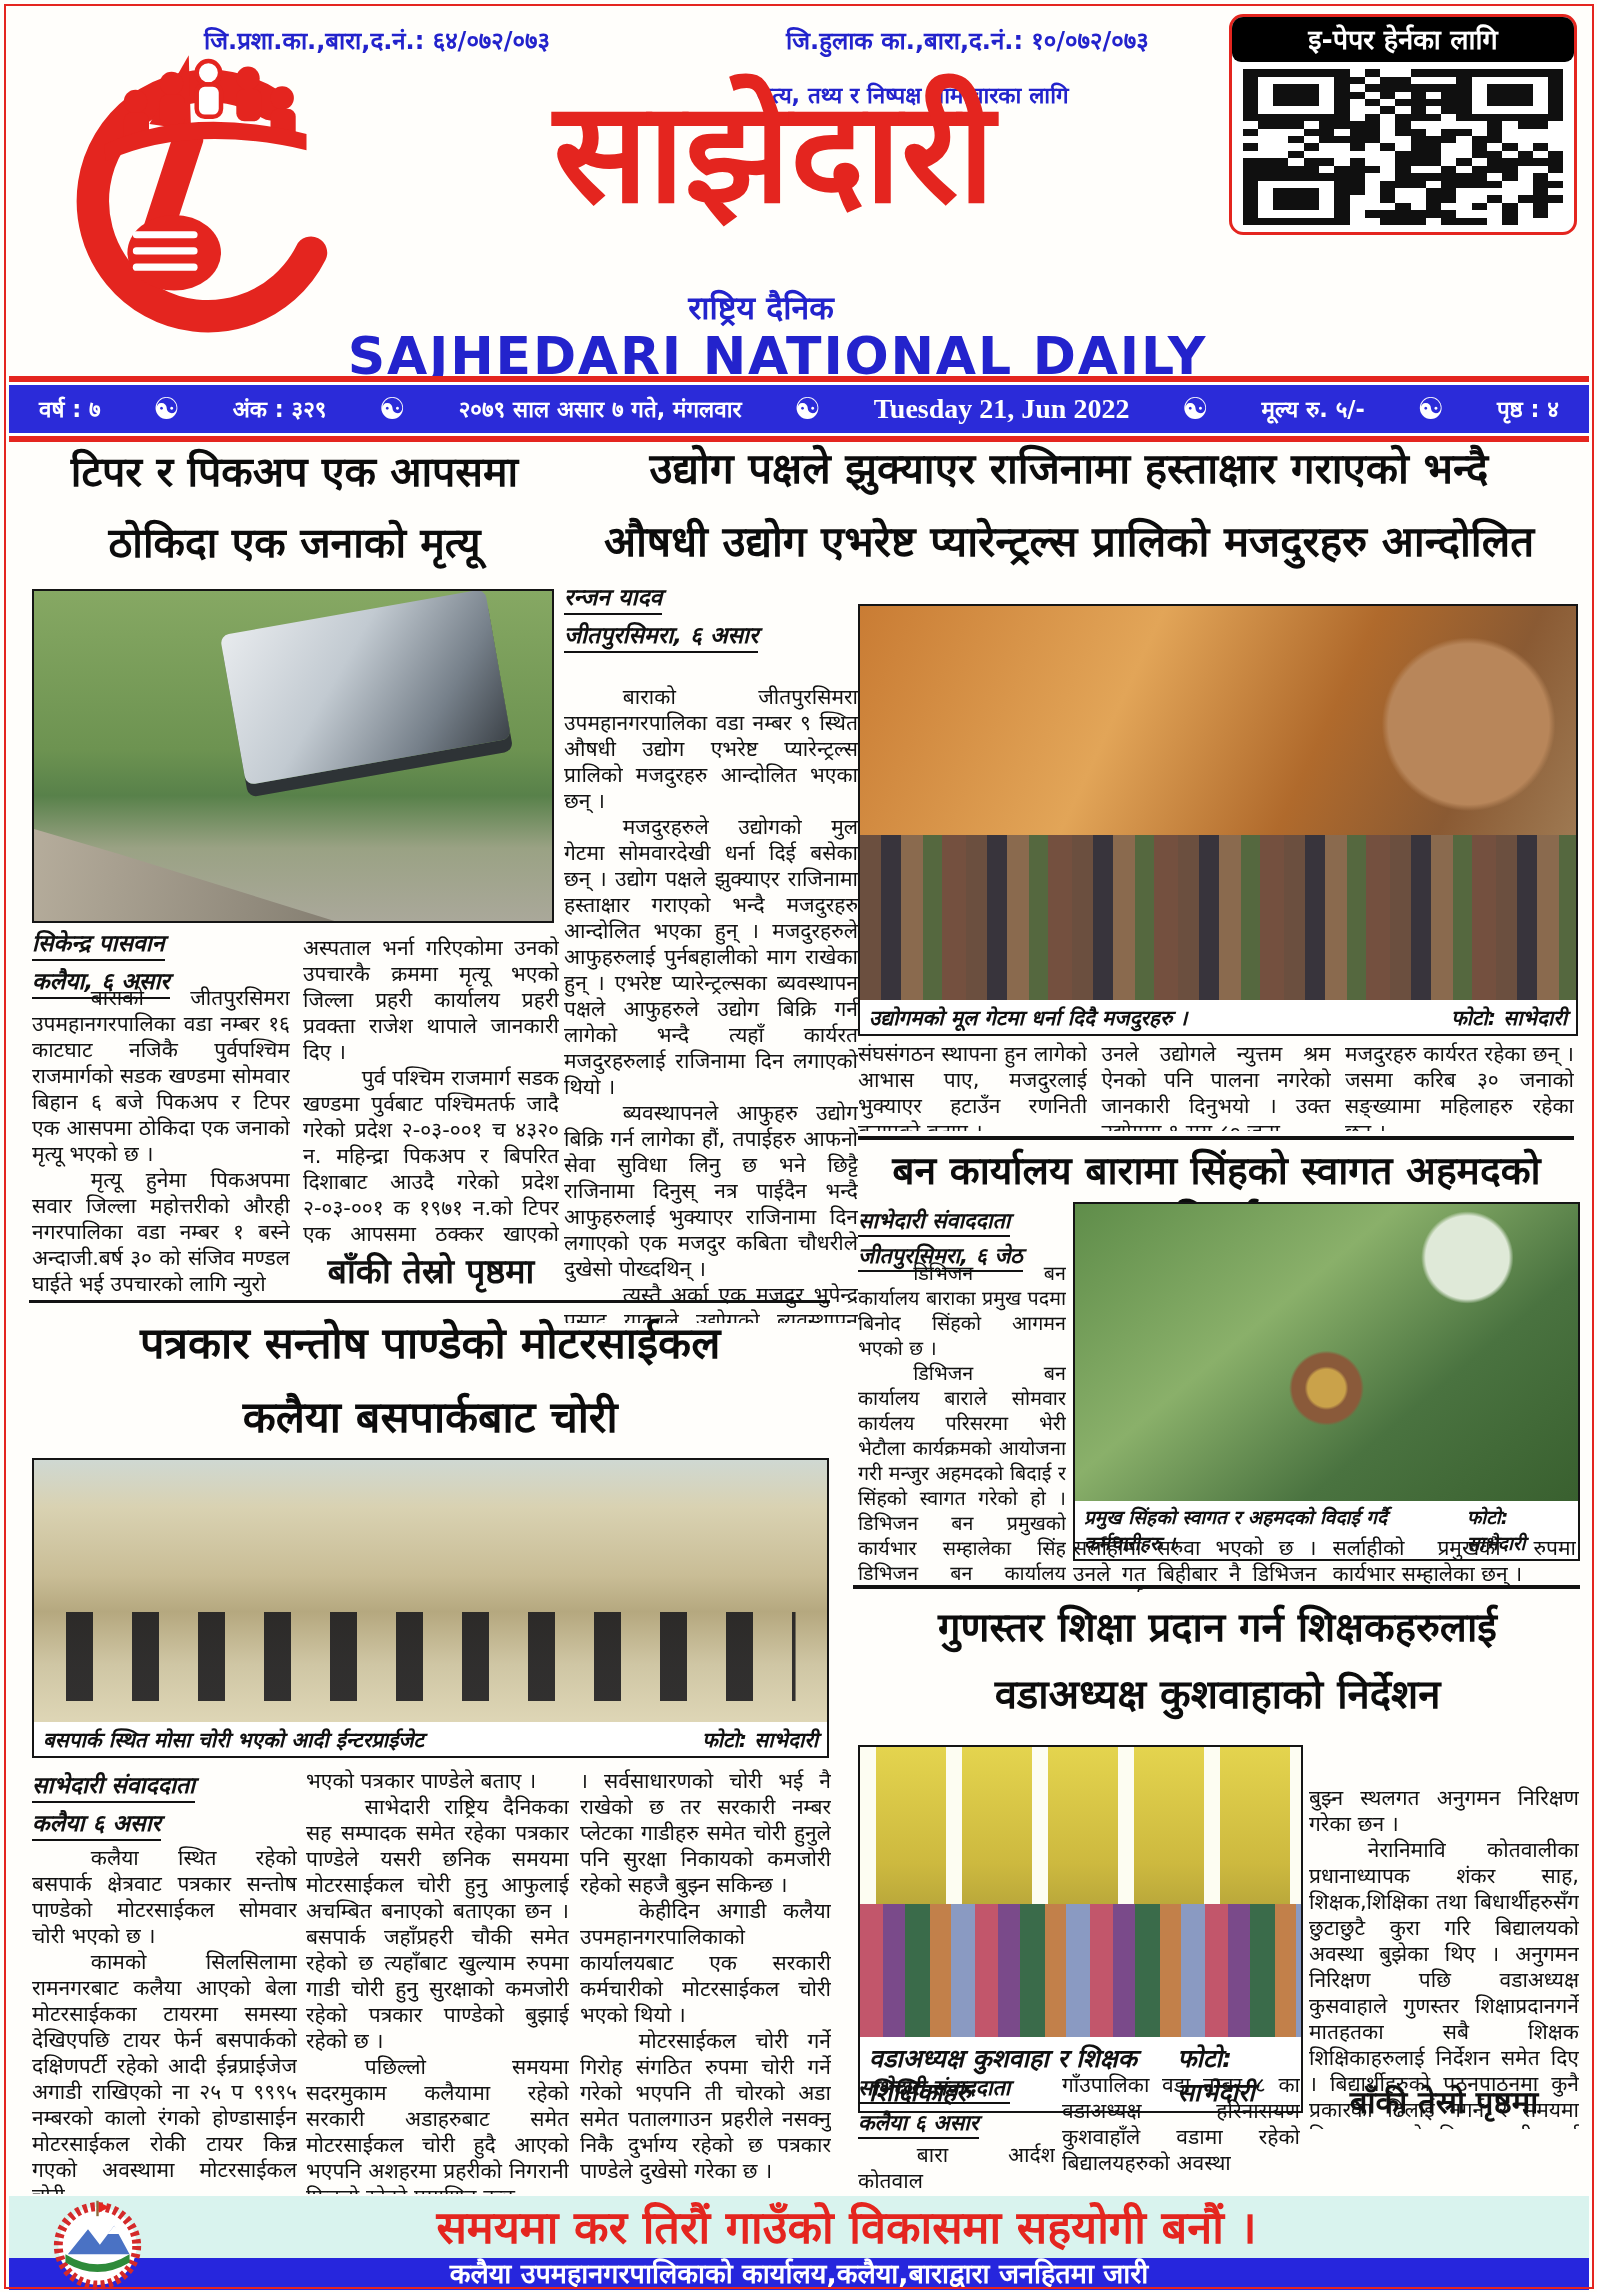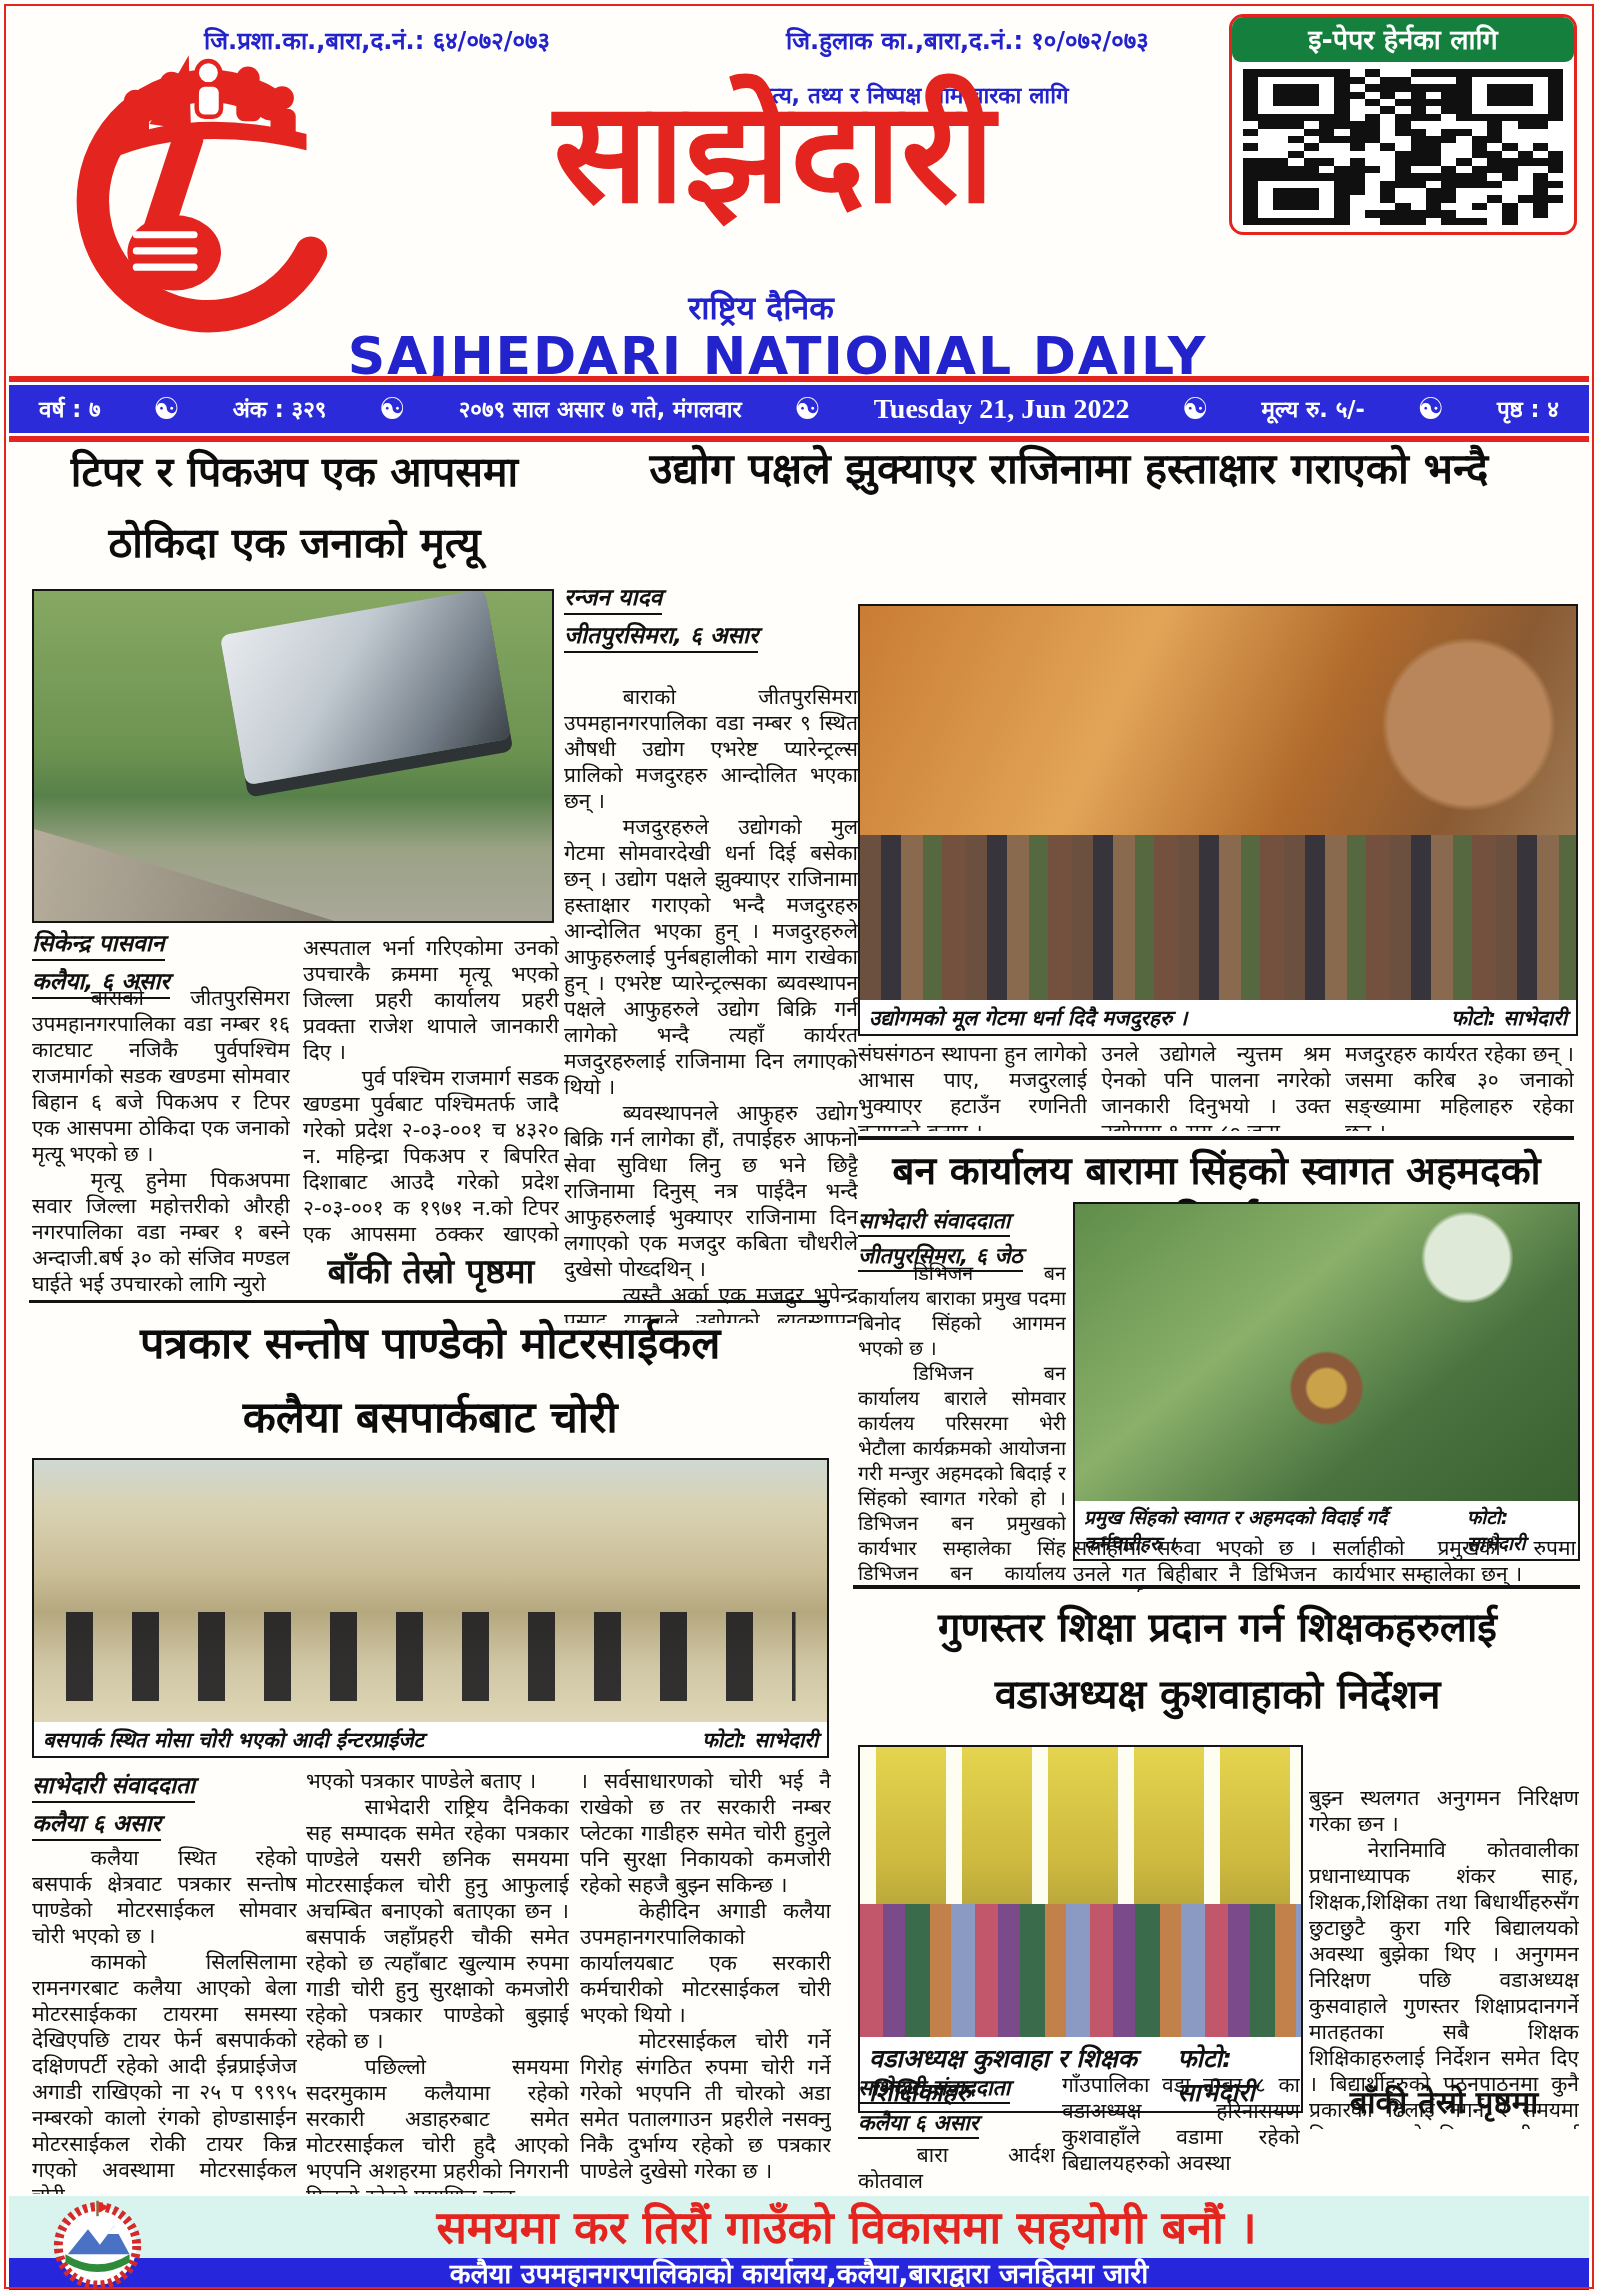--- a/index.html
+++ b/index.html
@@ -14,21 +14,21 @@
   .reg-right{left:786px;top:23px;width:484px;}
   .tagline{left:757px;top:79px;width:385px;color:#2323cc;font-weight:bold;font-size:22.4px;}
   .logo{left:41px;top:18px;width:297px;height:339px;}
   .np-title{left:313px;top:27px;width:922px;text-align:center;color:#e4251f;font-weight:800;
             font-size:140px;line-height:251px;white-space:nowrap;}
   .np-sub{left:573px;top:285px;width:376px;text-align:center;color:#2323cc;font-weight:bold;font-size:32px;}
   .np-en{left:285px;top:326px;width:985px;text-align:center;color:#2323cc;font-weight:800;
          font-size:52px;letter-spacing:1.8px;}
   .qr-card{left:1229px;top:14.3px;width:342px;height:215px;border:3.6px solid #e4251f;border-radius:14.3px;
            background:#fff;overflow:hidden;}
-  .qr-head{height:45px;background:#15803d;color:#fff;font-weight:800;font-size:27px;text-align:center;
+  .qr-head{height:45px;background:#000000;color:#fff;font-weight:800;font-size:27px;text-align:center;
            line-height:45px;border-radius:7.2px 7.2px 9px 9px;}
   .qr{position:absolute;left:10.7px;top:52px;right:10.7px;bottom:7.2px;display:grid;gap:0;}
   .qr i{display:block;width:100%;height:100%;}
   .qr i.b{background:#101010;}
 
   
   .datebar{left:9px;top:376px;right:9px;z-index:8;}
   .dline{height:6.3px;background:#e4251f;}
   .dgap{height:2.7px;background:#fff;}
   .dbar{height:48px;background:#2b2bd9;display:flex;align-items:center;justify-content:space-between;
@@ -657,20 +657,21 @@
   </div>
   <div class="abs col c-tipper2">
     <p>अस्पताल भर्ना गरिएकोमा उनको उपचारकै क्रममा मृत्यू भएको जिल्ला प्रहरी कार्यालय प्रहरी प्रवक्ता राजेश थापाले जानकारी दिए ।</p>
     <p class="ind">पुर्व पश्चिम राजमार्ग सडक खण्डमा पुर्वबाट पश्चिमतर्फ जादै गरेको प्रदेश २-०३-००१ च ४३२० न. महिन्द्रा पिकअप र बिपरित दिशाबाट आउदै गरेको प्रदेश २-०३-००१ क १९७१ न.को टिपर एक आपसमा ठक्कर खाएको थियो ।</p>
 
   </div>
   <div class="abs cont cont-tipper">बाँकी तेस्रो पृष्ठमा</div>
 
   <div class="abs hl h-factory">
     <span>उद्योग पक्षले झुक्याएर राजिनामा हस्ताक्षार गराएको भन्दै</span><br>
+    <span>औषधी उद्योग एभरेष्ट प्यारेन्ट्रल्स प्रालिको मजदुरहरु आन्दोलित</span>
   </div>
   <div class="abs by by-factory">
     <span>रन्जन यादव</span><br>
     <span>जीतपुरसिमरा, ६ असार</span>
   </div>
   <div class="abs col c-factory">
     <p class="ind">बाराको जीतपुरसिमरा उपमहानगरपालिका वडा नम्बर ९ स्थित औषधी उद्योग एभरेष्ट प्यारेन्ट्रल्स प्रालिको मजदुरहरु आन्दोलित भएका छन् ।</p>
     <p class="ind">मजदुरहरुले उद्योगको मुल गेटमा सोमवारदेखी धर्ना दिई बसेका छन् । उद्योग पक्षले झुक्याएर राजिनामा हस्ताक्षार गराएको भन्दै मजदुरहरु आन्दोलित भएका हुन् । मजदुरहरुले आफुहरुलाई पुर्नबहालीको माग राखेका हुन् । एभरेष्ट प्यारेन्ट्रल्सका ब्यवस्थापन पक्षले आफुहरुले उद्योग बिक्रि गर्न लागेको भन्दै त्यहाँ कार्यरत मजदुरहरुलाई राजिनामा दिन लगाएको थियो ।</p>
     <p class="ind">ब्यवस्थापनले आफुहरु उद्योग बिक्रि गर्न लागेका हौं, तपाईहरु आफनो सेवा सुविधा लिनु छ भने छिट्टै राजिनामा दिनुस् नत्र पाईदैन भन्दै आफुहरुलाई भुक्याएर राजिनामा दिन लगाएको एक मजदुर कबिता चौधरीले दुखेसो पोख्दथिन् ।</p>
     <p class="ind">त्यस्तै अर्का एक मजदुर भुपेन्द्र प्रसाद यादवले उद्योगको ब्यवस्थापन पक्षले उद्योगमा श्रम</p>

